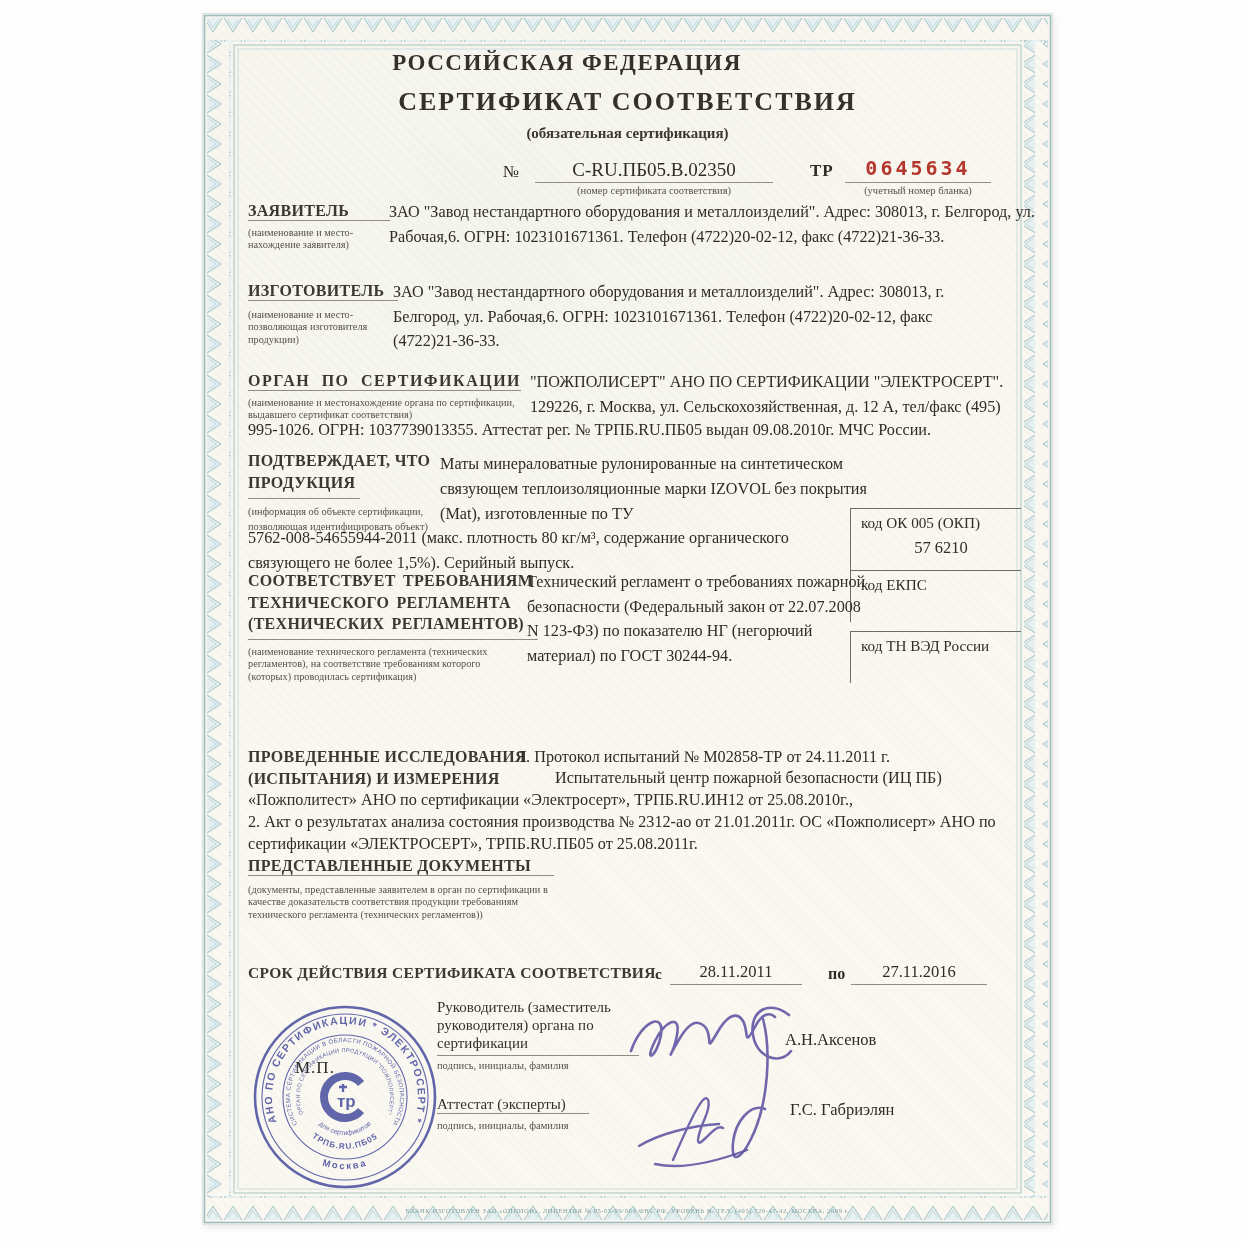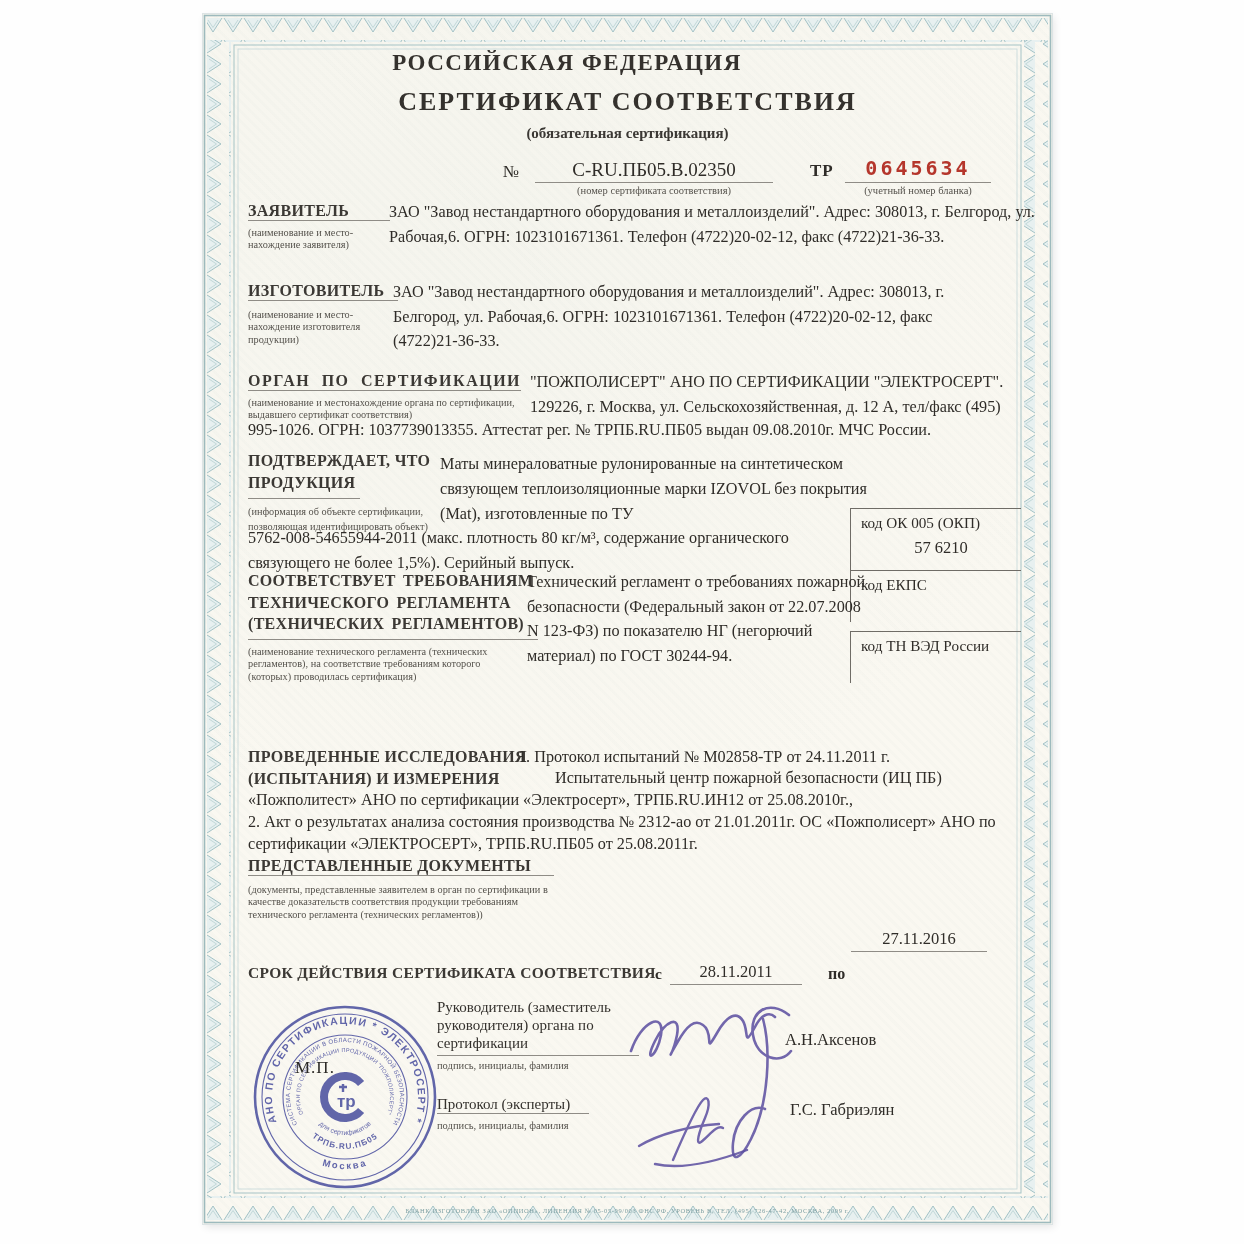--- a/index.html
+++ b/index.html
@@ -76,21 +76,21 @@
 
       <span class="abs b" style="left:607px;top:147px;font-size:17px;letter-spacing:1px;">ТР</span>
       <div class="abs ctr b red" style="left:642px;top:142px;width:146px;font-size:20px;letter-spacing:3px;border-bottom:1px solid #8f8c86;padding-bottom:2px;font-family:'DejaVu Sans Mono','Liberation Mono',monospace;">0645634</div>
       <div class="abs ctr cap" style="left:642px;top:171px;width:146px;">(учетный номер бланка)</div>
 
       <div class="abs lbl" style="left:45px;top:188px;"><span class="uline" style="min-width:142px;">ЗАЯВИТЕЛЬ</span></div>
       <div class="abs sub" style="left:45px;top:213px;width:138px;">(наименование и место- нахождение  заявителя)</div>
       <div class="abs body" style="left:186px;top:186px;width:648px;">ЗАО "Завод нестандартного оборудования и металлоизделий". Адрес: 308013, г. Белгород, ул. Рабочая,6. ОГРН: 1023101671361. Телефон (4722)20-02-12, факс (4722)21-36-33.</div>
 
       <div class="abs lbl" style="left:45px;top:268px;"><span class="uline" style="min-width:150px;">ИЗГОТОВИТЕЛЬ</span></div>
-      <div class="abs sub" style="left:45px;top:295px;width:150px;">(наименование и место- нахождение изготовителя продукции)</div>
+      <div class="abs sub" style="left:45px;top:295px;width:150px;">(наименование и место- позволяющая изготовителя продукции)</div>
       <div class="abs body" style="left:190px;top:266px;width:578px;">ЗАО "Завод нестандартного оборудования и металлоизделий". Адрес: 308013, г. Белгород, ул. Рабочая,6. ОГРН: 1023101671361. Телефон (4722)20-02-12, факс (4722)21-36-33.</div>
 
       <div class="abs lbl" style="left:45px;top:358px;letter-spacing:1.5px;word-spacing:6px;">
         <span class="uline">ОРГАН ПО СЕРТИФИКАЦИИ</span></div>
       <div class="abs sub" style="left:45px;top:383px;width:294px;">(наименование и местонахождение органа по сертификации, выдавшего сертификат соответствия)</div>
       <div class="abs body" style="left:327px;top:356px;width:510px;">"ПОЖПОЛИСЕРТ" АНО ПО СЕРТИФИКАЦИИ "ЭЛЕКТРОСЕРТ". 129226, г. Москва, ул. Сельскохозяйственная, д. 12 А, тел/факс (495)</div>
       <div class="abs body" style="left:45px;top:404px;width:792px;">995-1026. ОГРН: 1037739013355. Аттестат рег. № ТРПБ.RU.ПБ05 выдан 09.08.2010г. МЧС России.</div>
 
       <div class="abs lbl" style="left:45px;top:436px;width:214px;line-height:22px;">ПОДТВЕРЖДАЕТ, ЧТО ПРОДУКЦИЯ</div>
       <div class="hair" style="left:45px;top:484px;width:112px;"></div>
@@ -120,29 +120,29 @@
       <div class="abs body" style="left:45px;top:775px;width:790px;line-height:22px;">«Пожполитест» АНО по сертификации «Электросерт», ТРПБ.RU.ИН12 от 25.08.2010г.,</div>
       <div class="abs body" style="left:45px;top:797px;width:790px;line-height:22px;">2. Акт о результатах анализа состояния производства № 2312-ао от 21.01.2011г. ОС «Пожполисерт» АНО по сертификации «ЭЛЕКТРОСЕРТ», ТРПБ.RU.ПБ05 от 25.08.2011г.</div>
 
       <div class="abs lbl" style="left:45px;top:843px;"><span class="uline" style="min-width:306px;">ПРЕДСТАВЛЕННЫЕ ДОКУМЕНТЫ</span></div>
       <div class="abs sub" style="left:45px;top:870px;width:302px;">(документы, представленные заявителем в орган по сертификации в качестве доказательств соответствия продукции требованиям технического регламента (технических регламентов))</div>
 
       <div class="abs lbl" style="left:45px;top:950px;font-size:15.5px;">СРОК ДЕЙСТВИЯ СЕРТИФИКАТА СООТВЕТСТВИЯ</div>
       <span class="abs" style="left:452px;top:951px;font-size:15.5px;font-weight:bold;">с</span>
       <div class="abs ctr" style="left:467px;top:948px;width:132px;font-size:16.5px;border-bottom:1px solid #8f8c86;padding-bottom:2px;">28.11.2011</div>
       <span class="abs" style="left:625px;top:951px;font-size:16px;font-weight:bold;">по</span>
-      <div class="abs ctr" style="left:648px;top:915px;width:136px;font-size:16.5px;border-bottom:1px solid #8f8c86;padding-bottom:2px;">27.11.2016</div>
+      <div class="abs ctr" style="left:648px;top:948px;width:136px;font-size:16.5px;border-bottom:1px solid #8f8c86;padding-bottom:2px;">27.11.2016</div>
 
       <div class="abs" style="left:234px;top:984px;width:208px;font-size:15px;line-height:18px;color:#34312d;">Руководитель (заместитель руководителя) органа по сертификации</div>
       <div class="hair" style="left:234px;top:1041px;width:202px;"></div>
       <div class="abs cap" style="left:234px;top:1046px;">подпись, инициалы, фамилия</div>
       <div class="abs" style="left:582px;top:1016px;font-size:16.5px;">А.Н.Аксенов</div>
 
       <div class="abs" style="left:234px;top:1082px;font-size:15px;color:#34312d;">
-        <span class="uline" style="min-width:152px;">Протокол (эксперты)</span></div>
+        <span class="uline" style="min-width:152px;">Аттестат (эксперты)</span></div>
       <div class="abs cap" style="left:234px;top:1106px;">подпись, инициалы, фамилия</div>
       <div class="abs" style="left:587px;top:1086px;font-size:16.5px;">Г.С. Габриэлян</div>
 
       <div class="mp" style="left:92px;top:1044px;">М.П.</div>
 
       <div class="stampWrap" style="left:47px;top:988px;">
         <svg width="190" height="190" viewBox="0 0 190 190">
           <g fill="none" stroke="#4d52a0">
             <circle cx="95" cy="95" r="90" stroke-width="2.6"></circle>
             <circle cx="95" cy="95" r="83" stroke-width="1.1"></circle>

